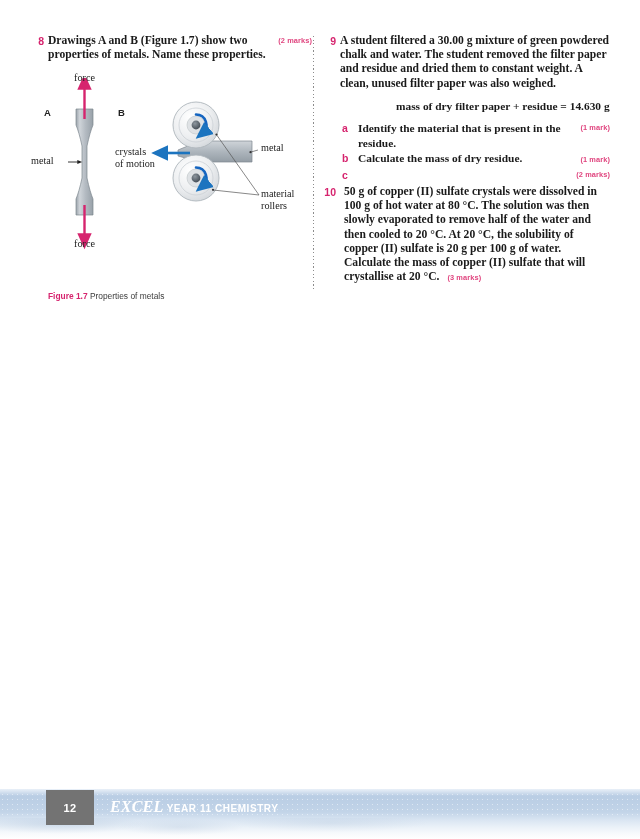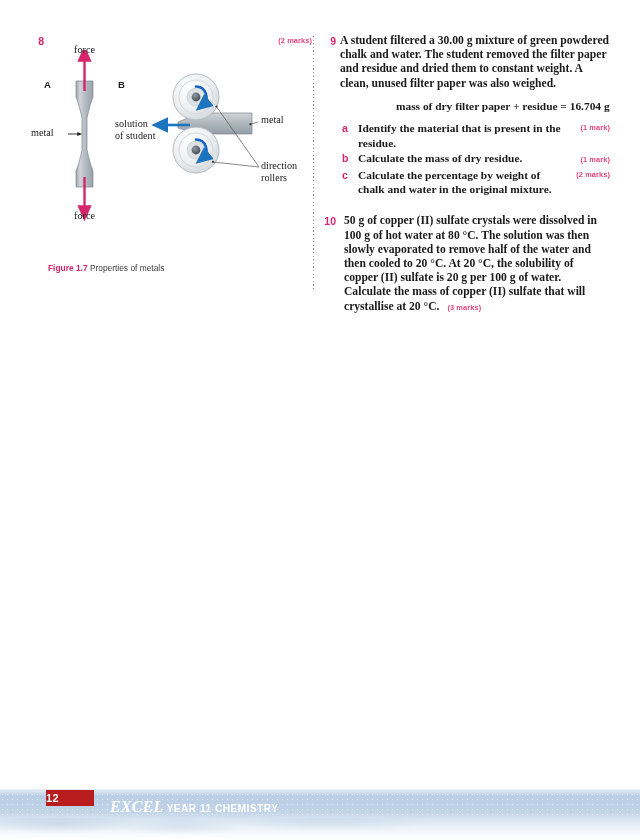--- a/index.html
+++ b/index.html
@@ -199,24 +199,25 @@
     background:
       radial-gradient(ellipse 120px 14px at 60px 6px, rgba(150,175,205,.30), rgba(255,255,255,0) 70%),
       radial-gradient(ellipse 90px 12px at 180px 9px, rgba(150,175,205,.22), rgba(255,255,255,0) 70%),
       radial-gradient(ellipse 140px 13px at 330px 5px, rgba(150,175,205,.18), rgba(255,255,255,0) 70%);
   }
   .page-num-box {
     position: absolute;
     left: 46px;
     top: 790px;
     width: 48px;
-    height: 16px;
-    background: #b91c1c;
+    height: 35px;
+    background: #737373;
     display: flex;
     align-items: center;
+    justify-content: center;
   }
   .page-num-box span {
     color: #ffffff;
     font-family: "Liberation Sans", sans-serif;
     font-size: 11px;
     font-weight: bold;
     letter-spacing: .3px;
   }
   .footer-title {
     position: absolute;
@@ -243,20 +244,21 @@
 <div class="page">
 
   <div class="col-divider"></div>
 
   <div class="col col-left">
 
     <div class="q">
       <div class="q-num">8</div>
       <div class="q-text">
         <span class="marks marks-right">(2 marks)</span>
+        <span>Drawings A and B (Figure 1.7) show two properties of metals. Name these properties.</span>
       </div>
     </div>
 
     <div class="figure-wrap">
 
       <svg width="282" height="200" viewBox="0 0 282 200">
         <defs>
           <linearGradient id="metalGrad" x1="0" y1="0" x2="1" y2="0">
             <stop offset="0%" stop-color="#9aa3ab"></stop>
             <stop offset="22%" stop-color="#cfd4d9"></stop>
@@ -340,41 +342,41 @@
         <line x1="229" y1="117" x2="183" y2="112" stroke="#555" stroke-width="0.7"></line>
         <circle cx="183" cy="111.8" r="1.1" fill="#333"></circle>
       </svg>
 
       
       <span class="fig-label" style="left:44px; top:-6px;">force</span>
       <span class="fig-label" style="left:44px; top:160px;">force</span>
       <span class="fig-label bold" style="left:14px; top:29px;">A</span>
       <span class="fig-label bold" style="left:88px; top:29px;">B</span>
       <span class="fig-label" style="left:1px; top:77px;">metal</span>
-      <span class="fig-label" style="left:85px; top:68px;">solution</span>
-      <span class="fig-label" style="left:85px; top:80px;">of student</span>
+      <span class="fig-label" style="left:85px; top:68px;">crystals</span>
+      <span class="fig-label" style="left:85px; top:80px;">of motion</span>
       <span class="fig-label" style="left:231px; top:64px;">metal</span>
-      <span class="fig-label" style="left:231px; top:110px;">direction</span>
+      <span class="fig-label" style="left:231px; top:110px;">material</span>
       <span class="fig-label" style="left:231px; top:122px;">rollers</span>
 
       <div class="fig-caption">
         <span class="fc-label">Figure 1.7</span>
         <span class="fc-text">Properties of metals</span>
       </div>
     </div>
   </div>
 
   <div class="col col-right">
 
     <div class="q">
       <div class="q-num">9</div>
       <div class="q-text">A student filtered a 30.00 g mixture of green powdered chalk and water. The student removed the filter paper and residue and dried them to constant weight. A clean, unused filter paper was also weighed.</div>
 
       <div class="results">
-        <div class="r-line2">mass of dry filter paper + residue = 16.704 g</div>
+        <div class="r-line2">mass of dry filter paper + residue = 14.630 g</div>
       </div>
 
       <div class="subparts">
 
         <div class="sub">
           <span class="sub-letter">a</span>
           <span class="sub-body">
             <span class="marks marks-right">(1 mark)</span>
             <span>Identify the material that is present in the residue.</span>
           </span>
@@ -385,21 +387,20 @@
           <span class="sub-body sub-row-marks">
             <span>Calculate the mass of dry residue.</span>
             <span class="marks">(1 mark)</span>
           </span>
         </div>
 
         <div class="sub">
           <span class="sub-letter">c</span>
           <span class="sub-body">
             <span class="marks marks-right">(2 marks)</span>
-            <span>Calculate the percentage by weight of chalk and water in the original mixture.</span>
           </span>
         </div>
       </div>
     </div>
 
     <div class="q" style="padding-left:22px; margin-top:18px;">
       <div class="q-num wide">10</div>
       <div class="q-text">
         <span>50 g of copper (II) sulfate crystals were dissolved in 100 g of hot water at 80 °C. The solution was then slowly evaporated to remove half of the water and then cooled to 20 °C. At 20 °C, the solubility of copper (II) sulfate is 20 g per 100 g of water. Calculate the mass of copper (II) sulfate that will crystallise at 20 °C.</span><span class="marks marks-inline-end">(3 marks)</span>
       </div>

